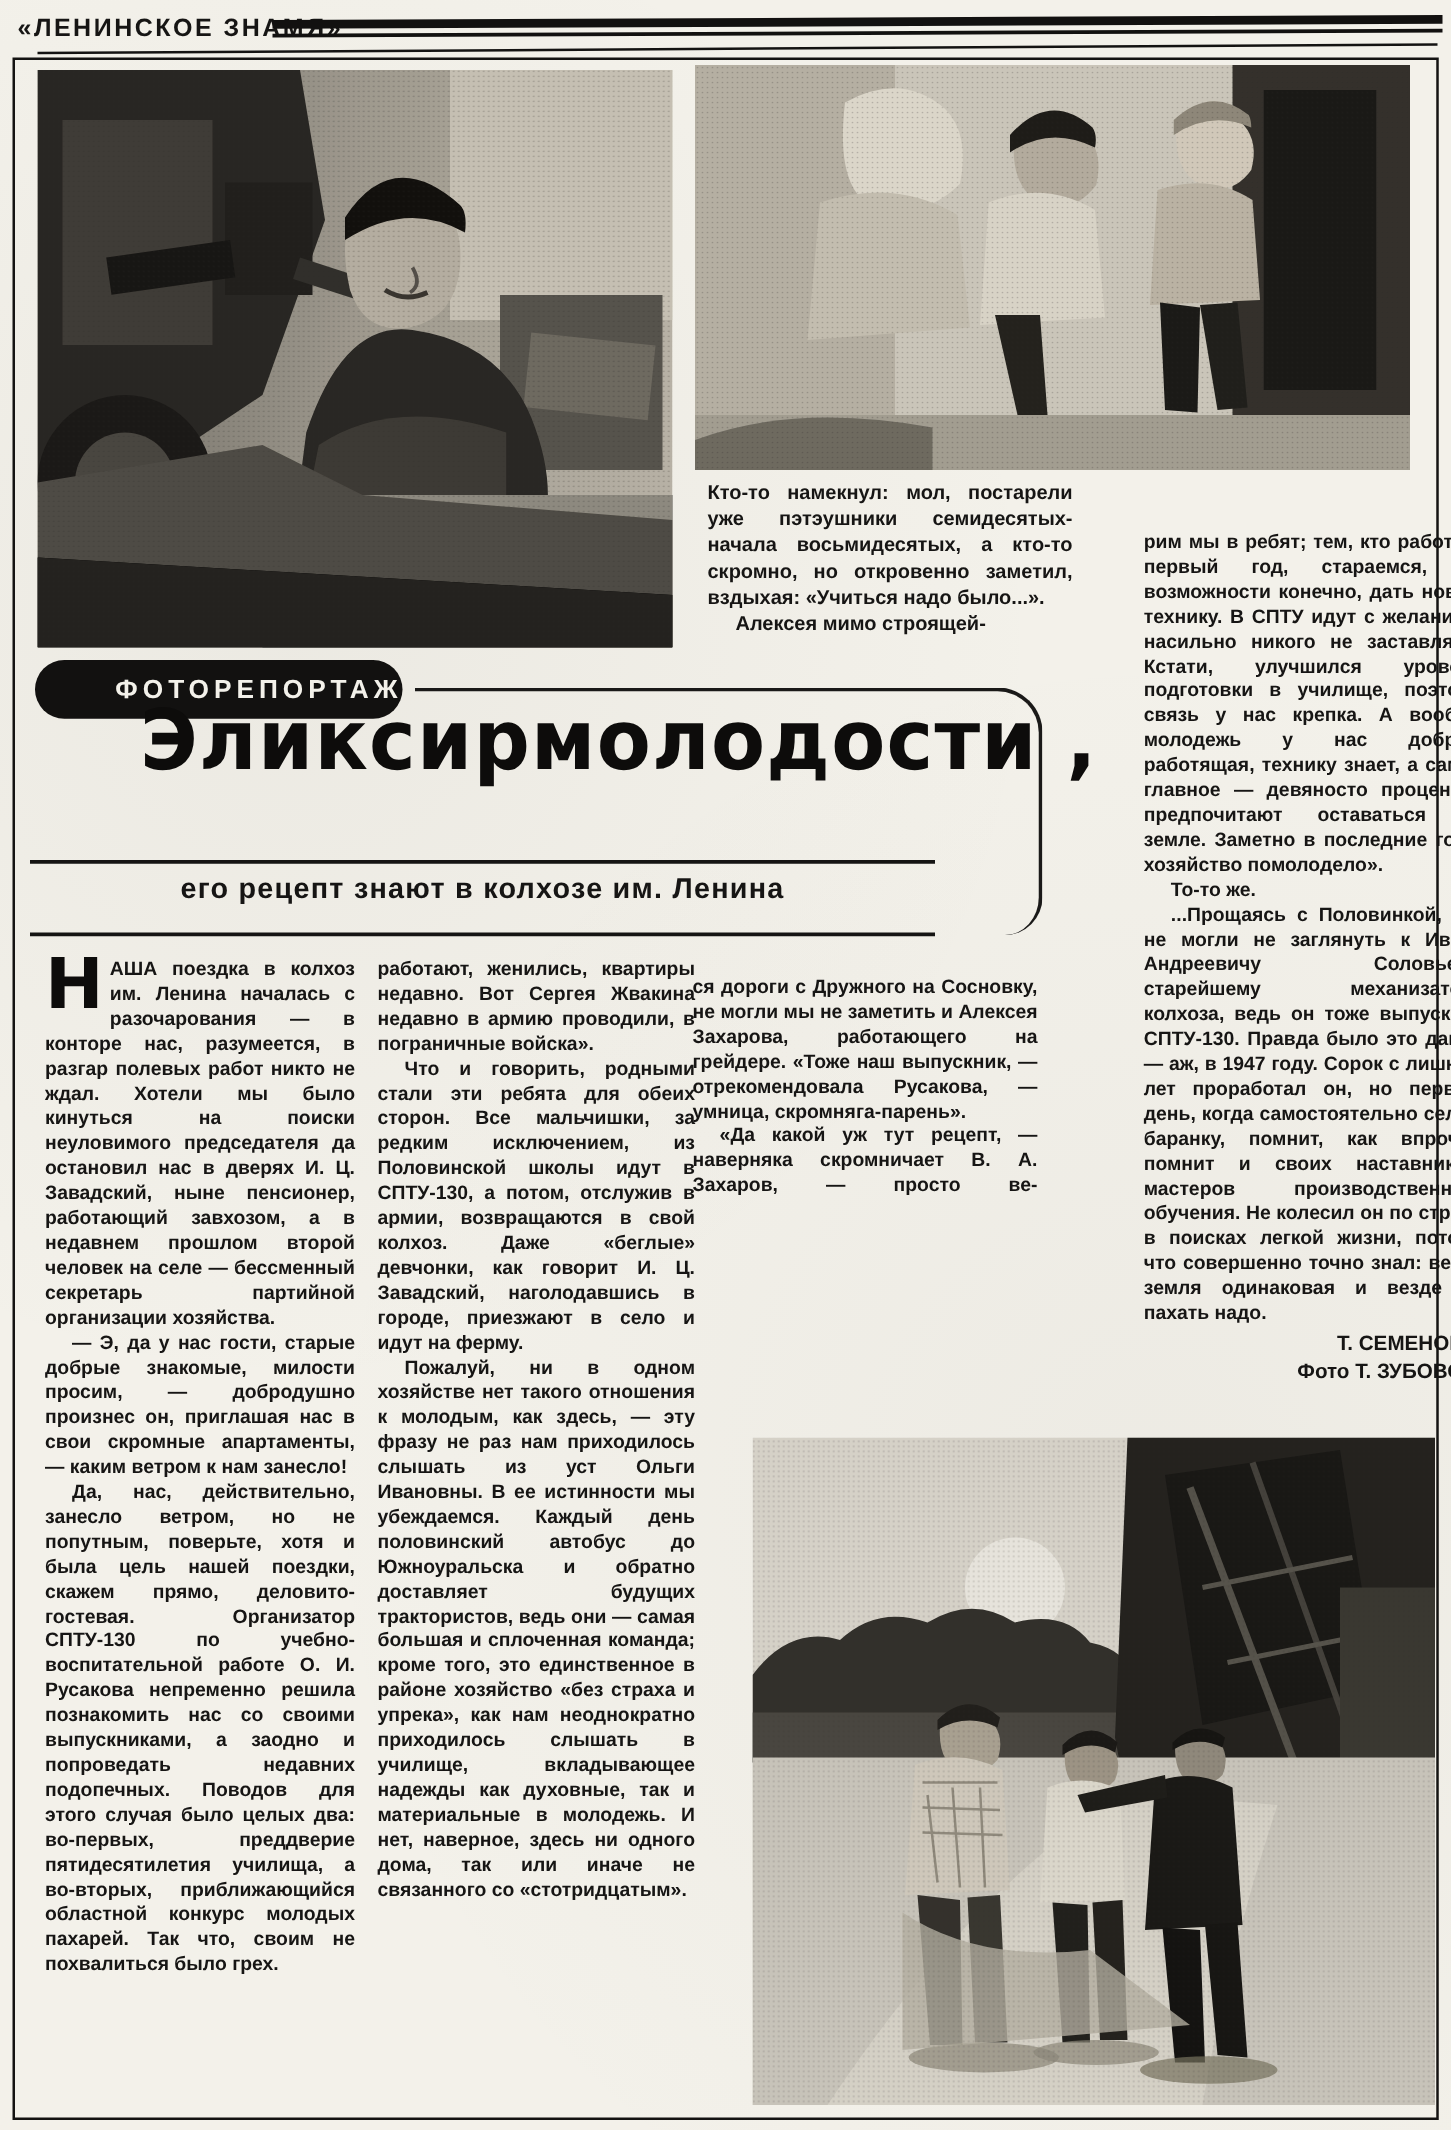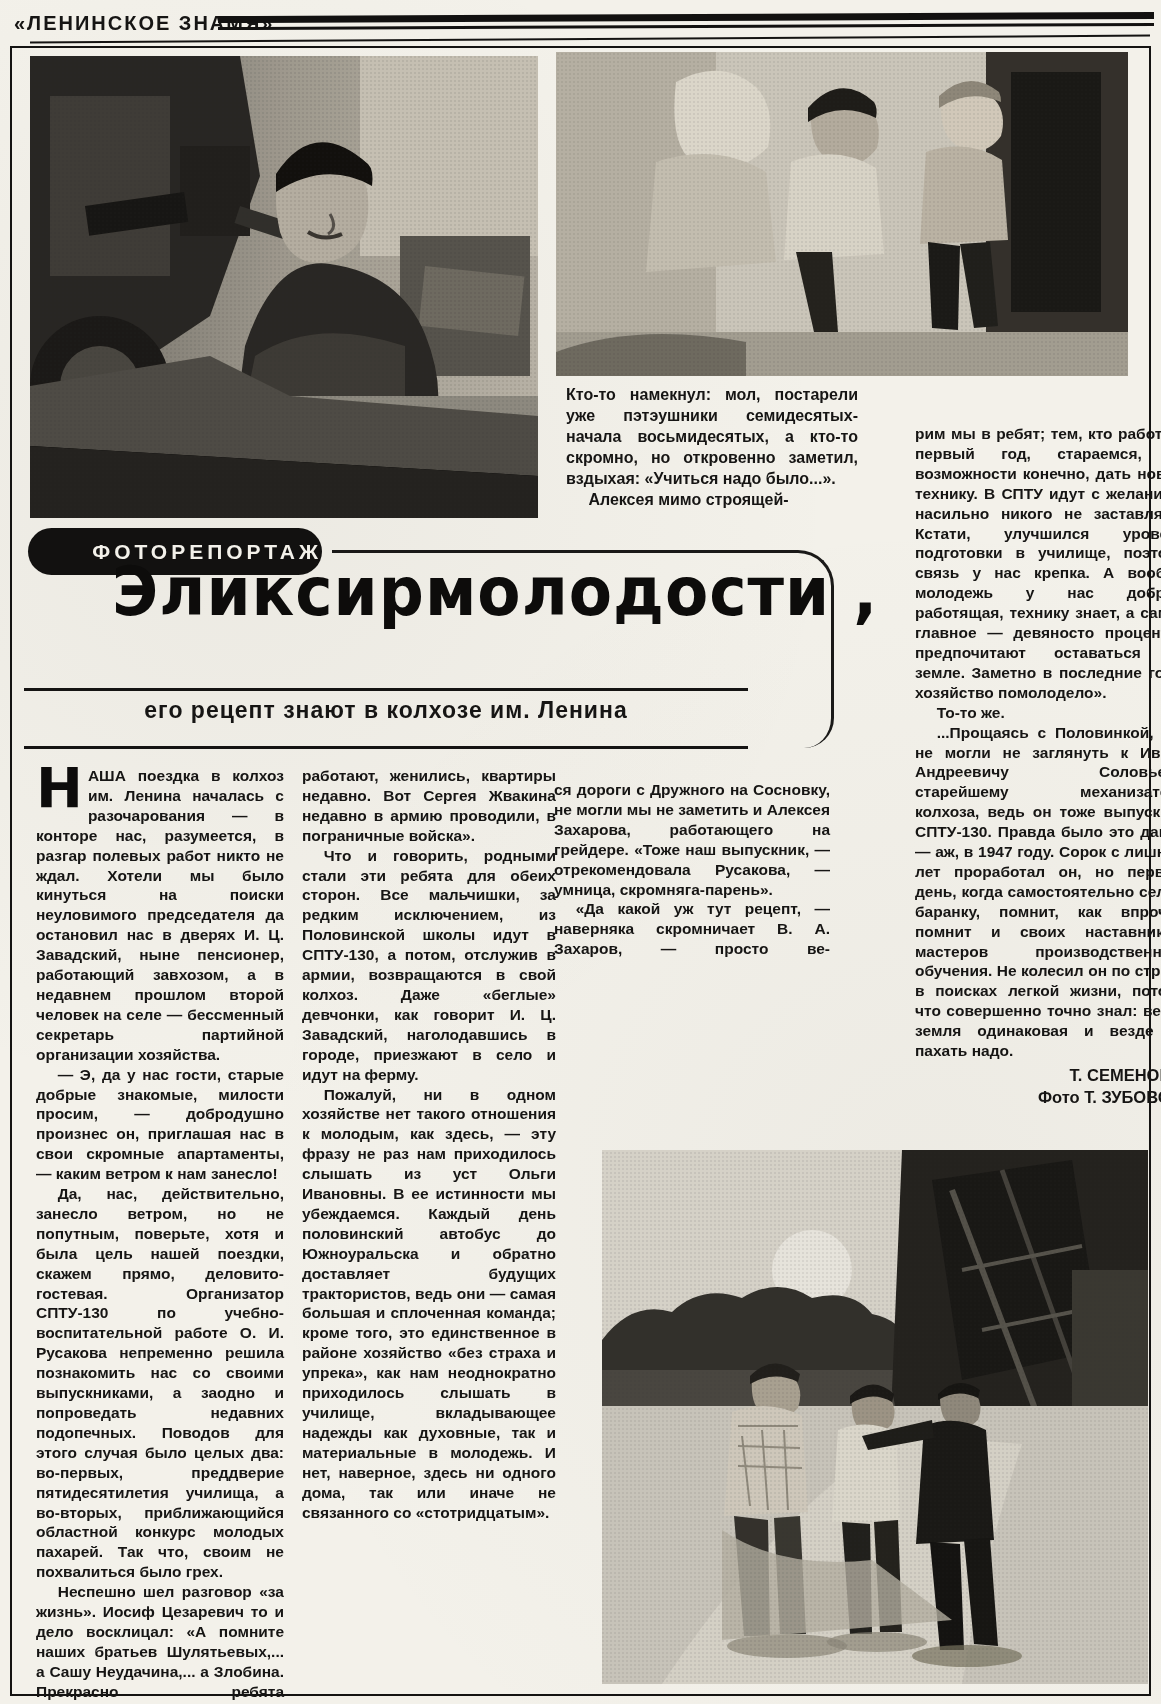--- a/index.html
+++ b/index.html
@@ -175,21 +175,20 @@
   </div>
 
   <div id="sub-rule-top" class="sub-rule"></div>
   <div class="subtitle">его рецепт знают в  колхозе им. Ленина</div>
   <div id="sub-rule-bot" class="sub-rule"></div>
 
   <div id="col1" class="col">
     <p class="noindent"><span class="dropcap">Н</span><span>АША поездка в колхоз им. Ленина началась с разочарования — в конторе нас, разумеется, в разгар полевых работ никто не ждал. Хотели мы было кинуться на поиски неуловимого председателя да остановил нас в дверях И. Ц. Завадский, ныне пенсионер, работающий завхозом, а в недавнем прошлом второй человек на селе — бессменный секретарь партийной организации хозяйства.</span></p>
     <p>— Э, да у нас гости, старые добрые знакомые, милости просим, — добродушно произнес он, приглашая нас в свои скромные апартаменты, — каким ветром к нам занесло!</p>
     <p>Да, нас, действительно, занесло ветром, но не попутным, поверьте, хотя и была цель нашей поездки, скажем прямо, деловито-гостевая. Организатор СПТУ-130 по учебно-воспитательной работе О. И. Русакова непременно решила познакомить нас со своими выпускниками, а заодно и попроведать недавних подопечных. Поводов для этого случая было целых два: во-первых, преддверие пятидесятилетия училища, а во-вторых, приближающийся областной конкурс молодых пахарей. Так что, своим не похвалиться было грех.</p>
-    <p class="runon">Неспешно шел разговор «за жизнь». Иосиф Цезаревич то и дело восклицал: «А помните наших братьев Шулятьевых,... а Сашу Неудачина,... а Злобина. Прекрасно ребята</p>
   </div>
 
   <div id="col2" class="col">
     <p class="noindent">работают, женились, квартиры недавно. Вот Сергея Жвакина недавно в армию проводили, в пограничные войска».</p>
     <p>Что и говорить, родными стали эти ребята для обеих сторон. Все мальчишки, за редким исключением, из Половинской школы идут в СПТУ-130, а потом, отслужив в армии, возвращаются в свой колхоз. Даже «беглые» девчонки, как говорит И. Ц. Завадский, наголодавшись в городе, приезжают в село и идут на ферму.</p>
     <p>Пожалуй, ни в одном хозяйстве нет такого отношения к молодым, как здесь, — эту фразу не раз нам приходилось слышать из уст Ольги Ивановны. В ее истинности мы убеждаемся. Каждый день половинский автобус до Южноуральска и обратно доставляет будущих трактористов, ведь они — самая большая и сплоченная команда; кроме того, это единственное в районе хозяйство «без страха и упрека», как нам неоднократно приходилось слышать в училище, вкладывающее надежды как духовные, так и материальные в молодежь. И нет, наверное, здесь ни одного дома, так или иначе не связанного со «стотридцатым».</p>
   </div>
 
   <div id="col3" class="col">
     <p class="noindent">ся дороги с Дружного на Сосновку, не могли мы не заметить и Алексея Захарова, работающего на грейдере. «Тоже наш выпускник, — отрекомендовала Русакова, — умница, скромняга-парень».</p>

